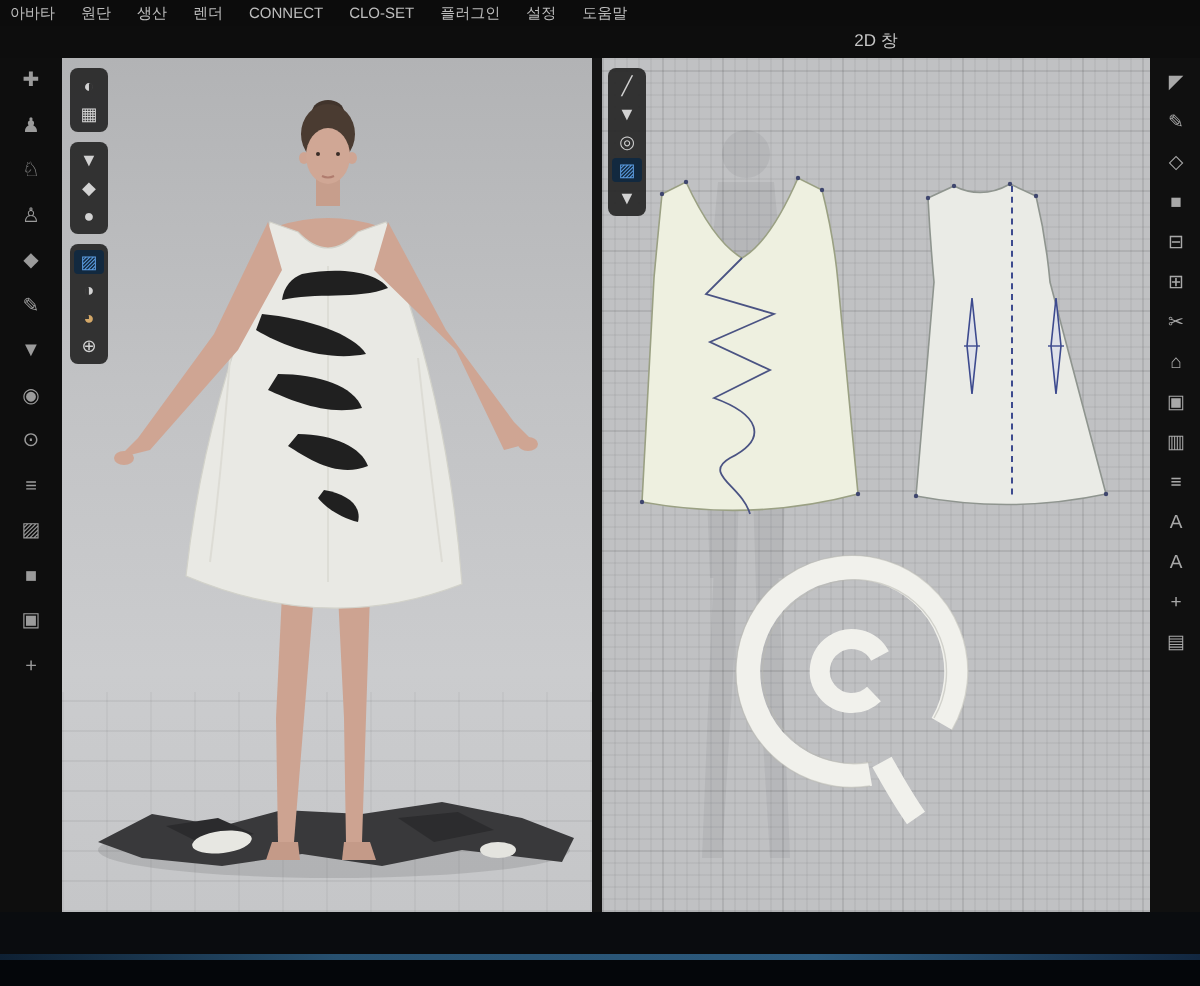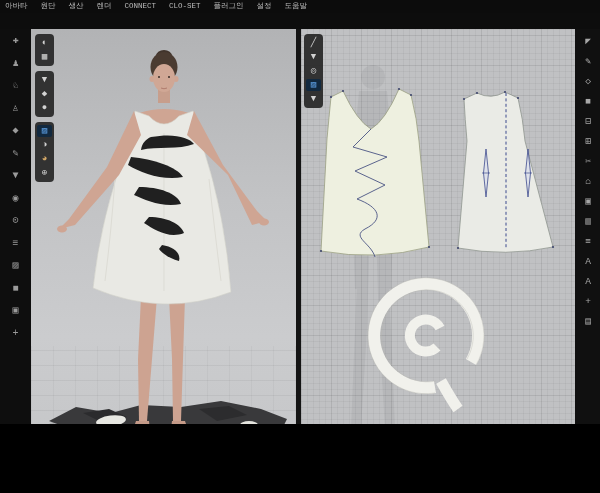--- a/index.html
+++ b/index.html
@@ -1,17 +1,17 @@
 <!DOCTYPE html>
 <html><head>
 <meta charset="utf-8">
 <style>
   html,body{margin:0;padding:0;background:#000;}
-  .screen{position:relative;width:600px;height:424px;background:#fde047;overflow:hidden;
-          font-family:Liberation Mono, monospace;}
+  .screen{position:relative;width:600px;height:493px;background:#fde047;overflow:hidden;
+          font-family:Liberation Sans, sans-serif;}
   
   .menubar{position:absolute;left:0;top:0;width:600px;height:13px;background:#0c0c0c;
            display:flex;align-items:center;gap:13px;padding-left:5px;box-sizing:border-box;}
   .menu-item{color:#bdbdbd;font-size:7.5px;line-height:13px;white-space:nowrap;cursor:default;}
   
   .tabrow{position:absolute;left:0;top:13px;width:600px;height:16px;background:#0d0d0d;}
   .tab3d{position:absolute;left:31px;top:0;width:265px;height:16px;text-align:center;
          color:#cccccc;font-size:8.5px;line-height:15px;}
   .tab2d{position:absolute;left:301px;top:0;width:274px;height:16px;text-align:center;
          color:#c4c4c4;font-size:8.5px;line-height:15px;}
@@ -89,20 +89,23 @@
     </div>
       <div class="menu-item">
       <span>설정</span>
     </div>
       <div class="menu-item">
       <span>도움말</span>
     </div>
     </div>
 
   <div class="tabrow">
+    <div class="tab2d">
+      <span>2D 창</span>
+    </div>
   </div>
 
   <div class="main">
 
     <div class="left-strip">
         <div class="tool">
         <span>✚</span>
       </div>
         <div class="tool">
         <span>♟</span>

